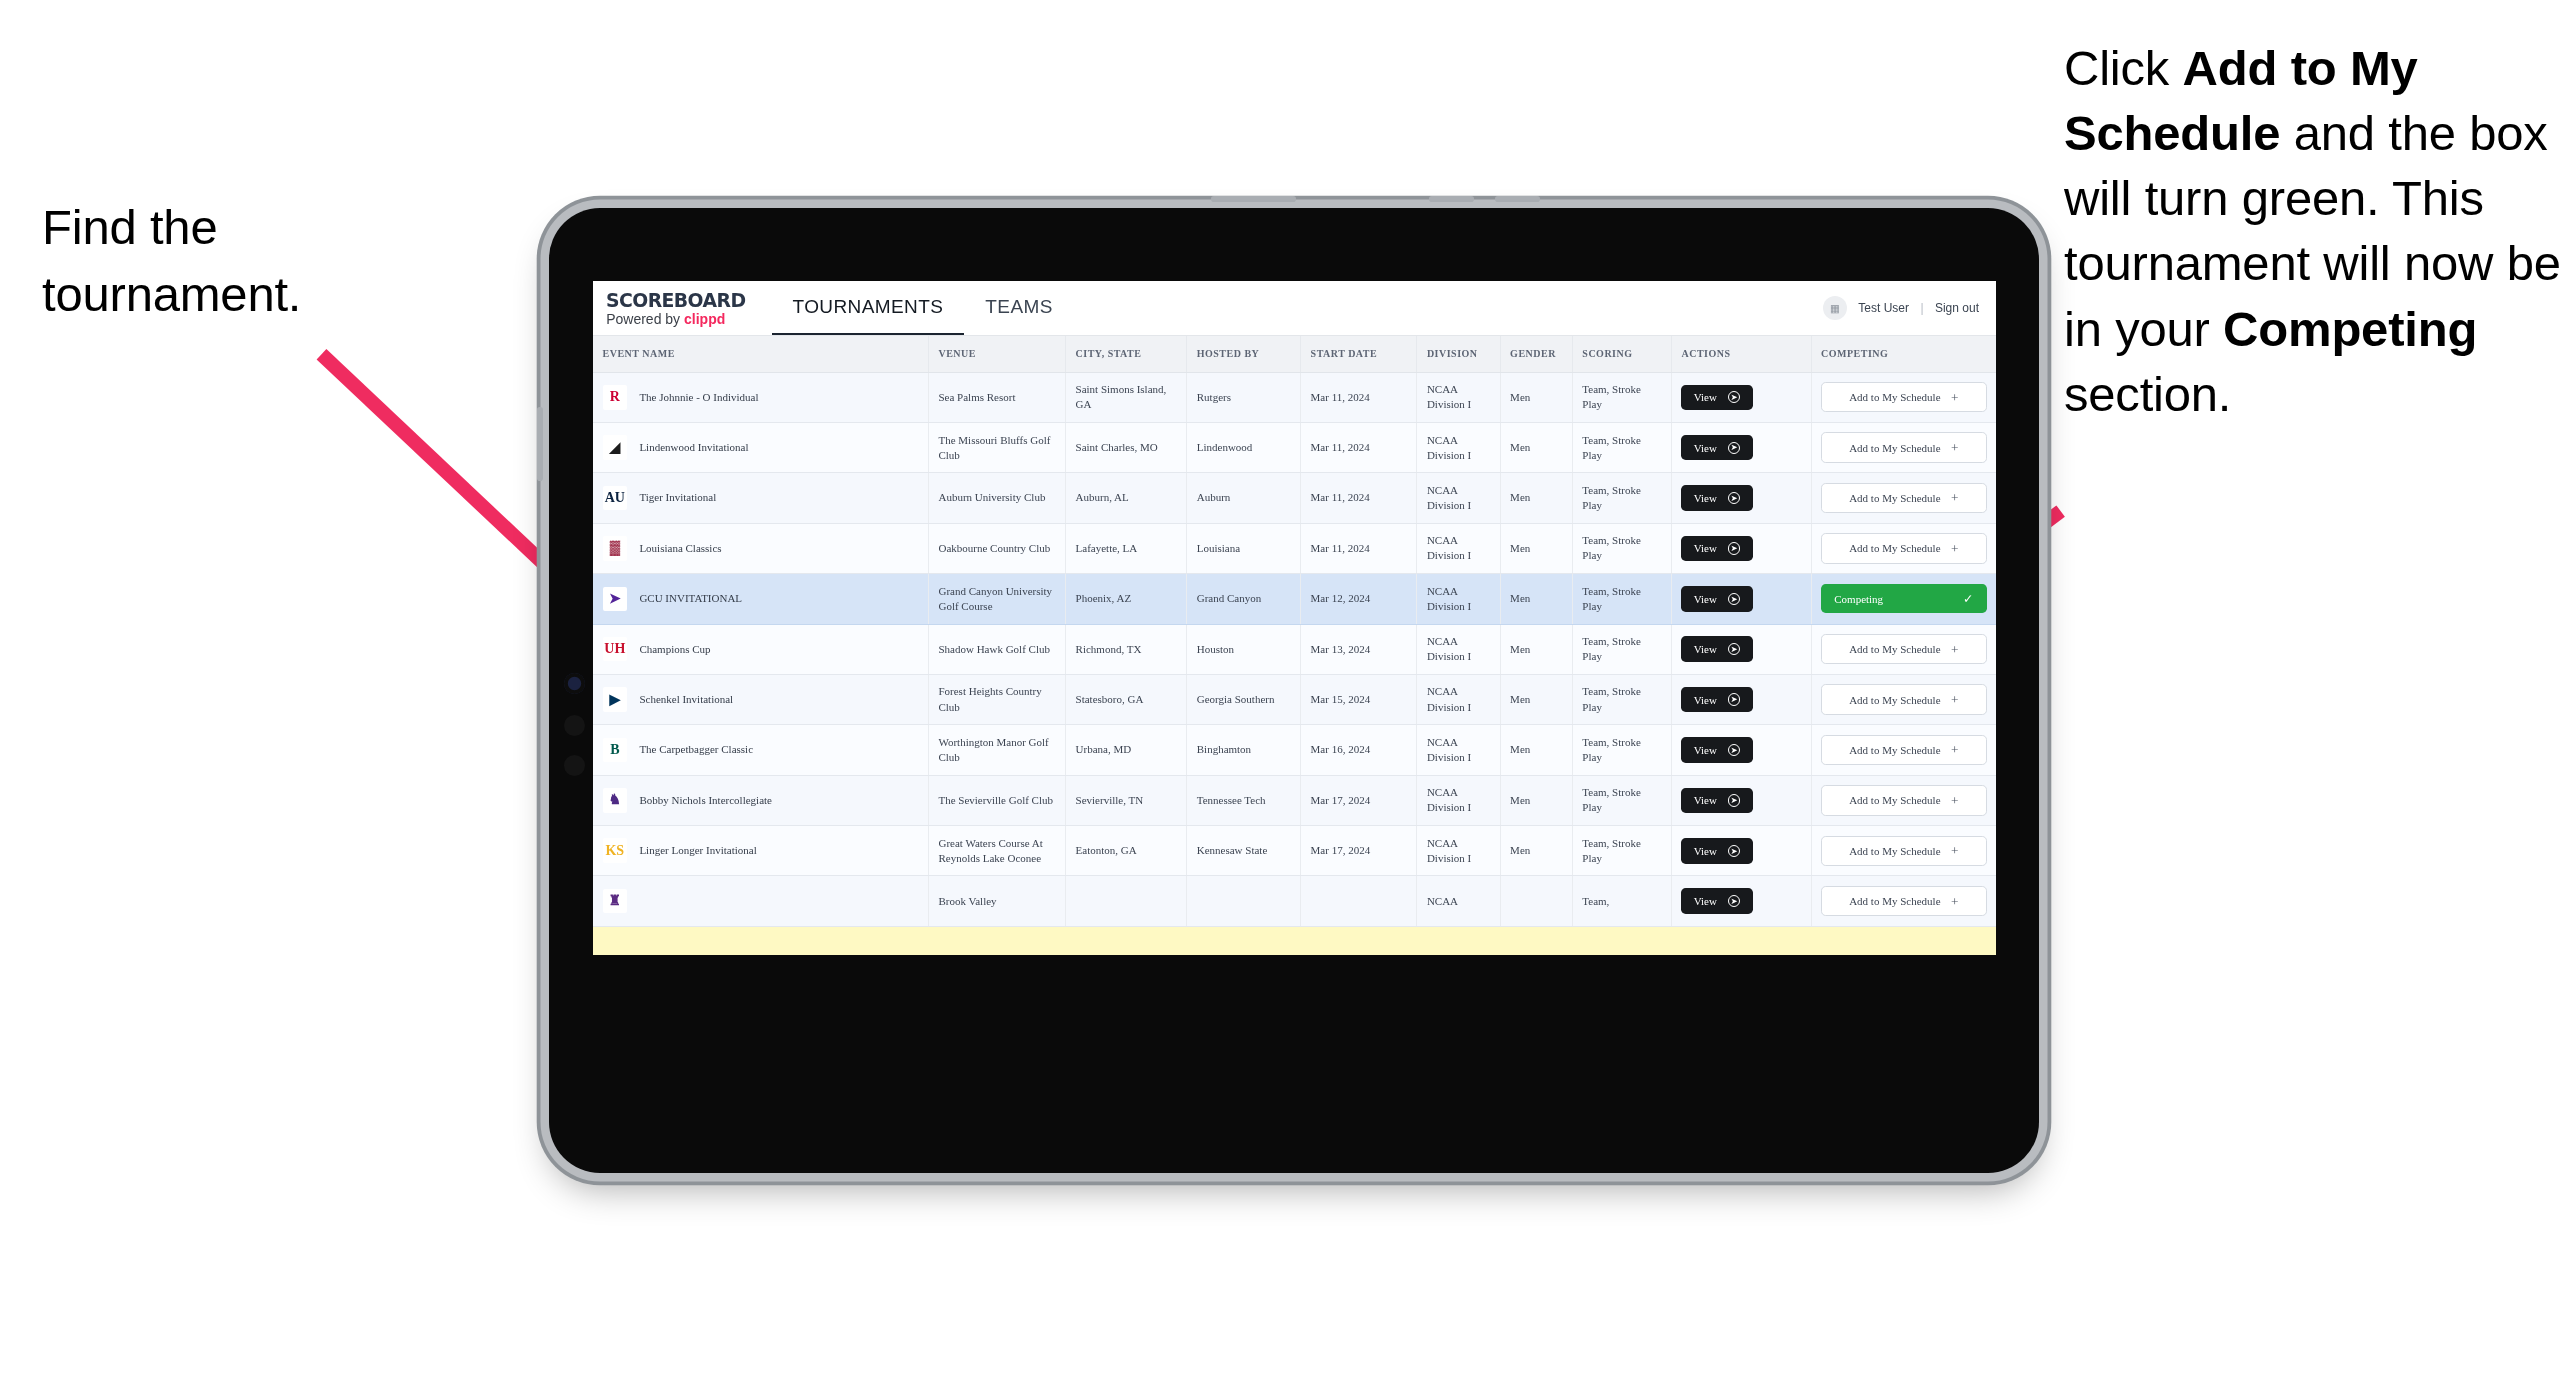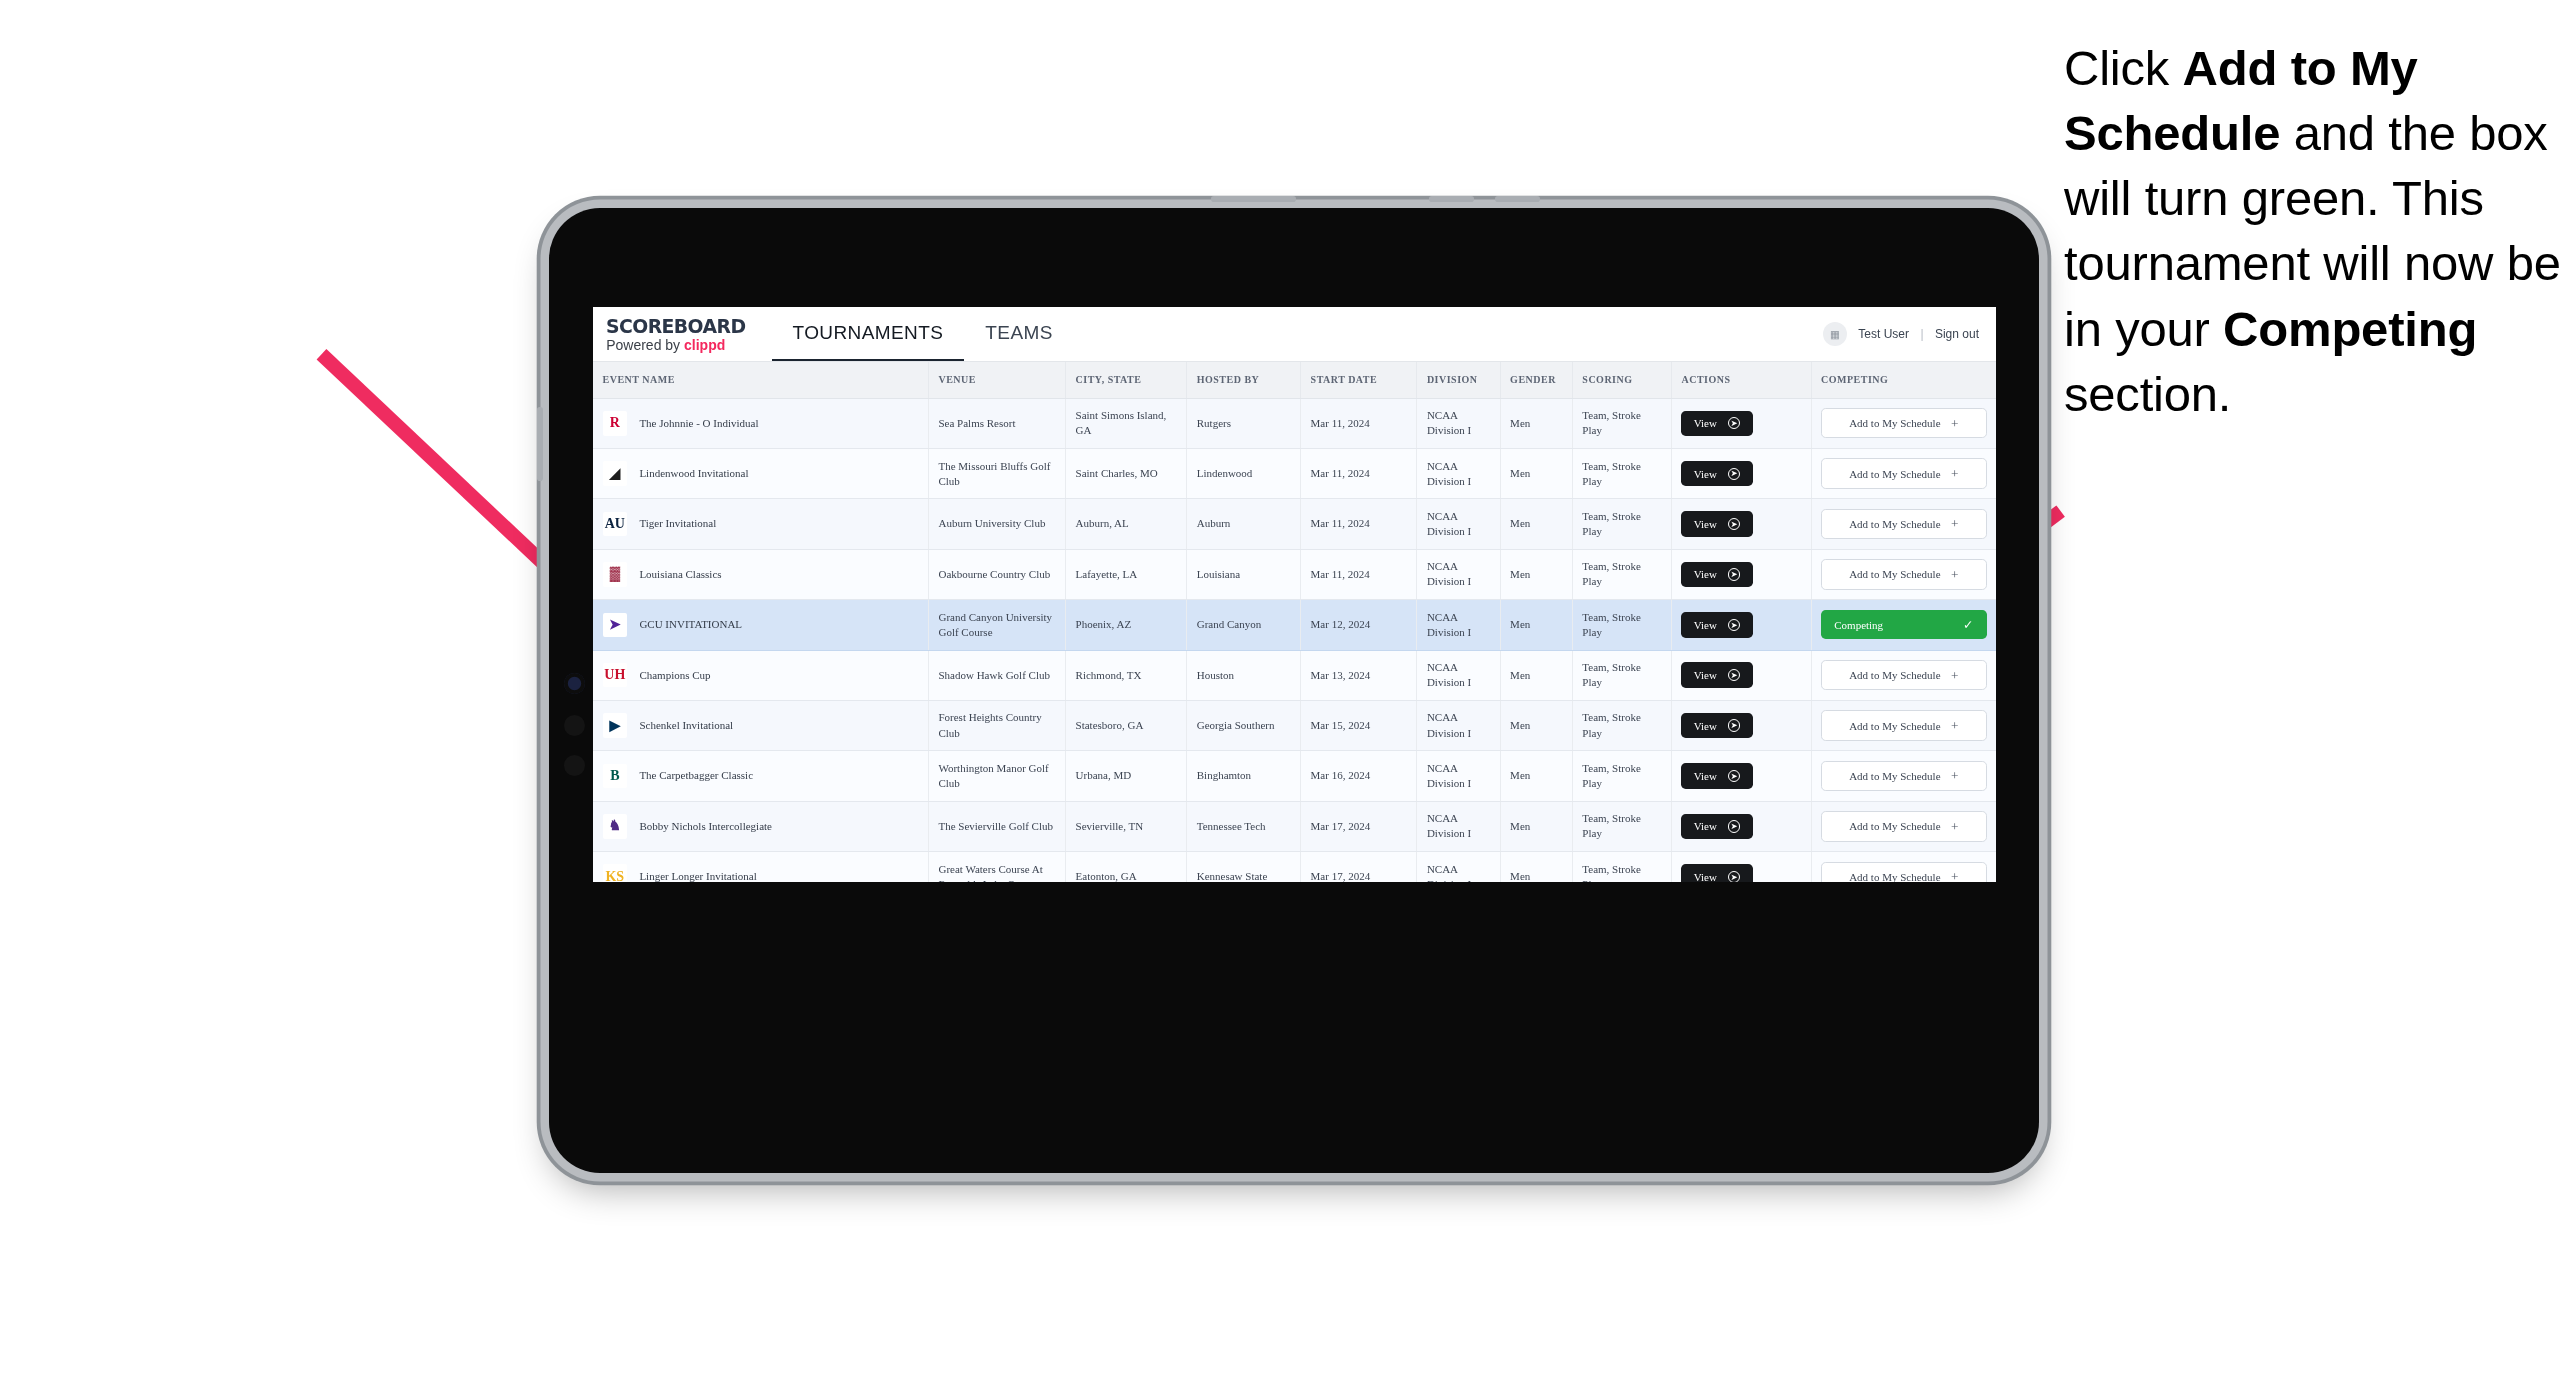--- a/index.html
+++ b/index.html
@@ -58,22 +58,22 @@
   .cam {
     position: absolute; left: 15px;
     width: 21px; height: 21px; border-radius: 50%;
     background: #141414;
   }
   .cam-lens { background: #1b2240; box-shadow: inset 0 0 0 3.8px #0d0d0d; }
 
   
   .screen {
     position: absolute;
-    left: 44px; top: 99px;
-    width: 1403px; height: 575px;
+    left: 44px; top: 73px;
+    width: 1403px; height: 674px;
     background: #fef9c3;
     overflow: hidden;
   }
 
   
   .app-header {
     display: flex; align-items: stretch;
     height: 55px;
     background: #fff;
     border-bottom: 0.9px solid #e3e6ea;
@@ -220,20 +220,21 @@
   }
   .btn-competing .check { font-size: 12.3px; line-height: 1; }
 
   .row-cut td { padding-top: 8.5px; padding-bottom: 8.5px; }
 </style>
 </head>
 <body>
 
 <div class="stage">
 
+  <div class="annot" id="annot-left">Find the tournament.</div>
 
   <div class="annot" id="annot-right"><span>Click </span><b>Add to My Schedule</b><span> and the box will turn green. This tournament will now be in your </span><b>Competing</b><span> section.</span></div>
 
   <svg class="arrow-svg" id="arrow-left-svg" viewBox="0 0 340 320">
     <line x1="10" y1="14" x2="290" y2="278" stroke="#ef2c60" stroke-width="15" stroke-linecap="butt"></line>
     <polygon points="316,306 258,288 284,256" fill="#ef2c60"></polygon>
   </svg>
 
   <svg class="arrow-svg" id="arrow-right-svg" viewBox="0 0 260 210">
     <line x1="248" y1="20" x2="88" y2="140" stroke="#ef2c60" stroke-width="15" stroke-linecap="butt"></line>

